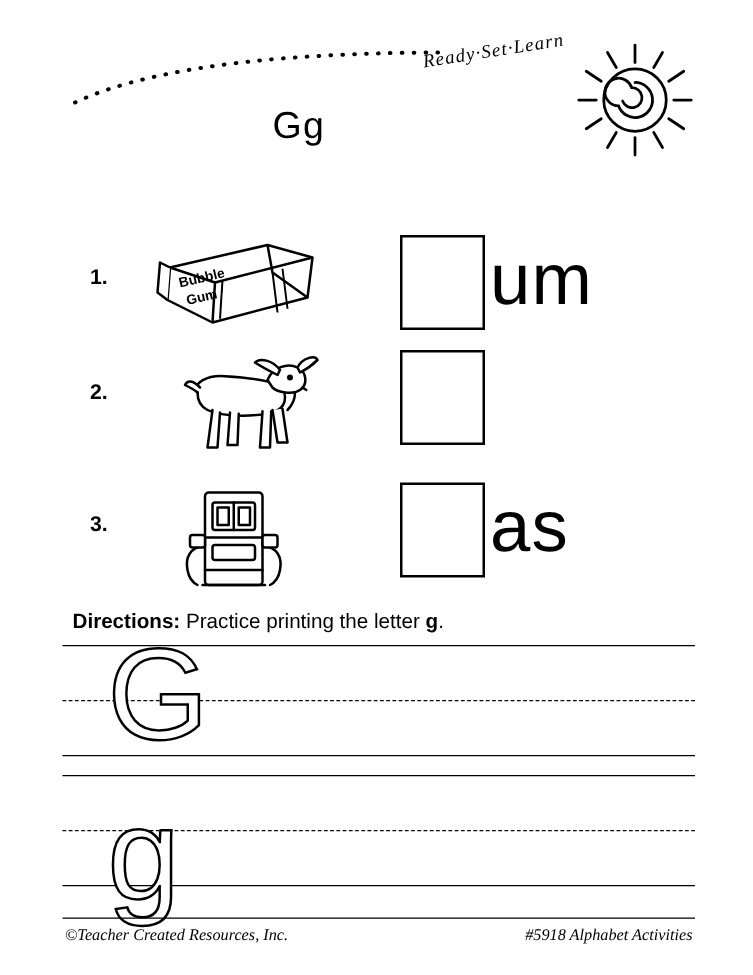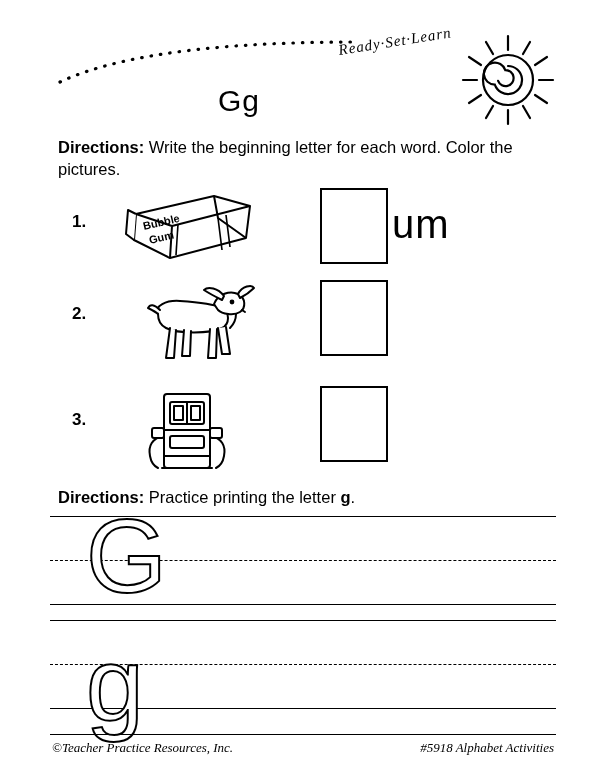--- a/index.html
+++ b/index.html
@@ -122,21 +122,21 @@
     height: 76px;
     border: 2px solid #000;
     background: #fff;
     box-sizing: border-box;
   }
   .word-rest {
     position: absolute;
     left: 334px;
     top: -6px;
     font-family: "Liberation Sans", sans-serif;
-    font-size: 40px;
+    font-size: 58px;
     line-height: 84px;
     letter-spacing: 1px;
   }
 
   
   .practice {
     position: absolute;
     left: 50px;
     width: 506px;
   }
@@ -240,24 +240,20 @@
         <path d="M23,63 L11,71"></path>
         <path d="M19,48 L5,48"></path>
         <path d="M23,33 L11,25"></path>
         <path d="M35,22 L28,10"></path>
       </g>
     </svg>
 
     <div class="letter-title">Gg</div>
   </div>
 
-  <div class="directions directions-1">
-    <span class="dir-label">Directions:</span>
-    <span class="dir-text">Write the beginning letter for each word.  Color the pictures.</span>
-  </div>
 
   <div class="row row-1">
     <div class="row-num">1.</div>
 
     <svg class="art" viewBox="0 0 140 90">
       <g fill="#fff" stroke="#000" stroke-width="2" stroke-linejoin="round">
         <path d="M16,52 L18,26 L96,8 L132,18 L128,50 L52,70 Z"></path>
         <path d="M18,26 L54,38 L52,70"></path>
         <path d="M54,38 L132,18"></path>
         <path d="M96,8 L100,30 L128,50" fill="none"></path>
@@ -325,20 +321,21 @@
         <rect x="34" y="42" width="12" height="10" rx="2"></rect>
 
         <path d="M92,50 C104,52 108,60 106,70 C105,76 102,80 98,82" fill="none"></path>
         <rect x="92" y="42" width="12" height="10" rx="2"></rect>
 
         <path d="M44,82 L94,82"></path>
       </g>
     </svg>
 
     <div class="answer-box"></div>
+    <div class="word-rest">as</div>
   </div>
 
   <div class="directions directions-2">
     <span class="dir-label">Directions:</span>
     <span class="dir-text">Practice printing the letter </span><span class="dir-bold-letter">g</span><span class="dir-text">.</span>
   </div>
 
   <div class="practice practice-1">
     <div class="solid-line line-top"></div>
     <div class="dashed-line line-mid"></div>
@@ -347,17 +344,17 @@
   </div>
 
   <div class="practice practice-2">
     <div class="solid-line line-top"></div>
     <div class="dashed-line line-mid"></div>
     <div class="solid-line line-bot"></div>
     <div class="trace-letter trace-lower">g</div>
   </div>
 
   <div class="footer">
-    <div class="footer-left">©Teacher Practice Resources, Inc.</div>
+    <div class="footer-left">©Teacher Created Resources, Inc.</div>
     <div class="footer-right">#5918 Alphabet Activities</div>
   </div>
 
 </div>
 
 </body></html>

